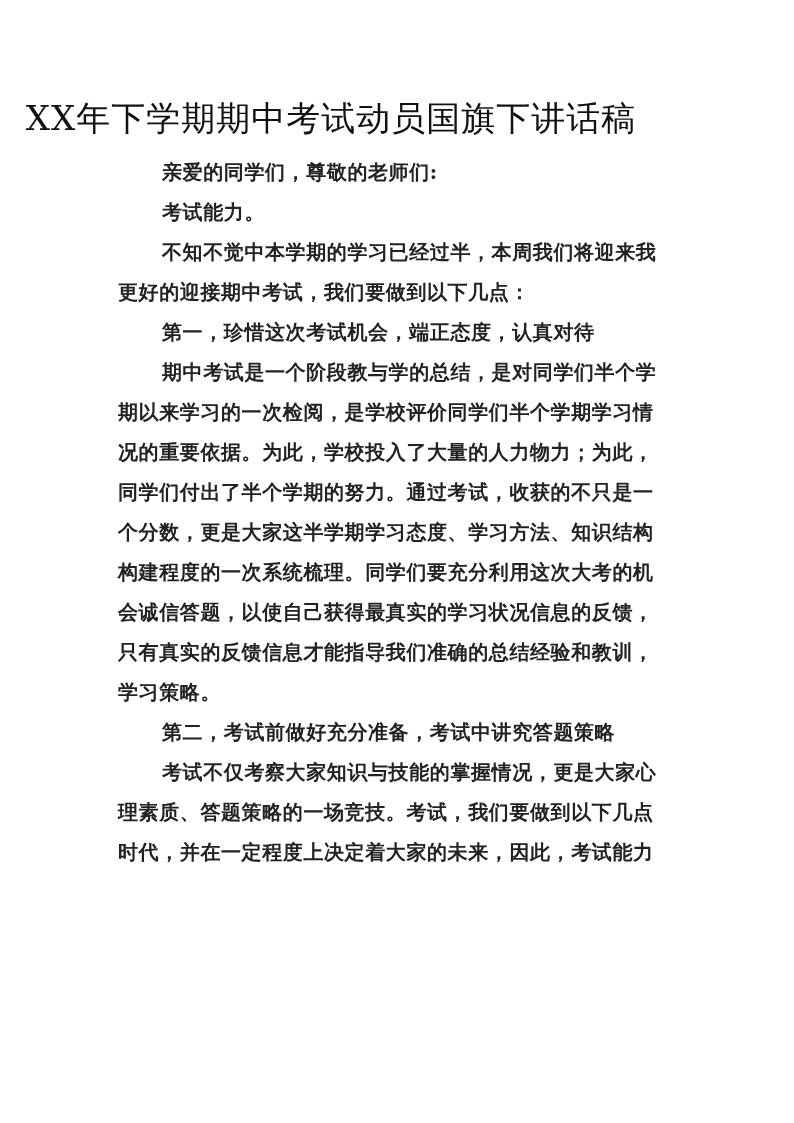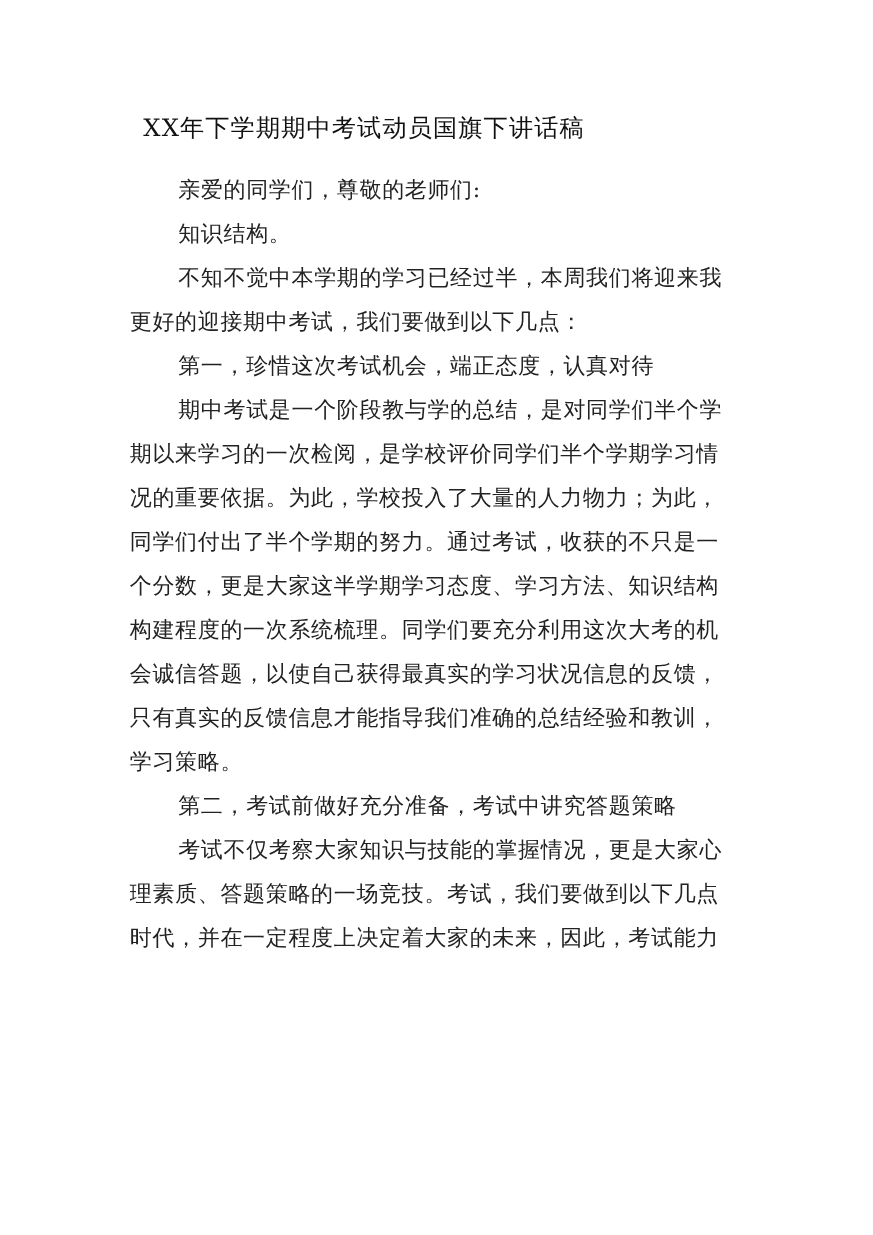--- a/index.html
+++ b/index.html
@@ -22,32 +22,33 @@
       width: 794px;
       height: 1123px;
       background: #ffffff;
     }
     .title {
       position: absolute;
       top: 96px;
       left: 0;
       width: 662px;
       text-align: center;
-      font-size: 22px;
+      font-size: 34px;
       line-height: 44px;
       letter-spacing: 1px;
       color: #111;
       font-weight: normal;
       margin: 0;
     }
     .body-text {
       position: absolute;
       top: 152px;
       left: 118px;
       width: 562px;
+      font-weight: bold;
     }
     .line {
       height: 40px;
       line-height: 40px;
       font-size: 20px;
       white-space: nowrap;
       letter-spacing: 0.6px;
       color: #222;
     }
     .indent {
@@ -55,21 +56,21 @@
     }
   </style>
 </head>
 <body>
 
 <div class="page">
   <h1 class="title">XX年下学期期中考试动员国旗下讲话稿</h1>
 
   <div class="body-text">
     <div class="line indent">亲爱的同学们，尊敬的老师们:</div>
-    <div class="line indent">知识结构。</div>
+    <div class="line indent">考试能力。</div>
     <div class="line indent">不知不觉中本学期的学习已经过半，本周我们将迎来我</div>
     <div class="line">更好的迎接期中考试，我们要做到以下几点：</div>
     <div class="line indent">第一，珍惜这次考试机会，端正态度，认真对待</div>
     <div class="line indent">期中考试是一个阶段教与学的总结，是对同学们半个学</div>
     <div class="line">期以来学习的一次检阅，是学校评价同学们半个学期学习情</div>
     <div class="line">况的重要依据。为此，学校投入了大量的人力物力；为此，</div>
     <div class="line">同学们付出了半个学期的努力。通过考试，收获的不只是一</div>
     <div class="line">个分数，更是大家这半学期学习态度、学习方法、知识结构</div>
     <div class="line">构建程度的一次系统梳理。同学们要充分利用这次大考的机</div>
     <div class="line">会诚信答题，以使自己获得最真实的学习状况信息的反馈，</div>

